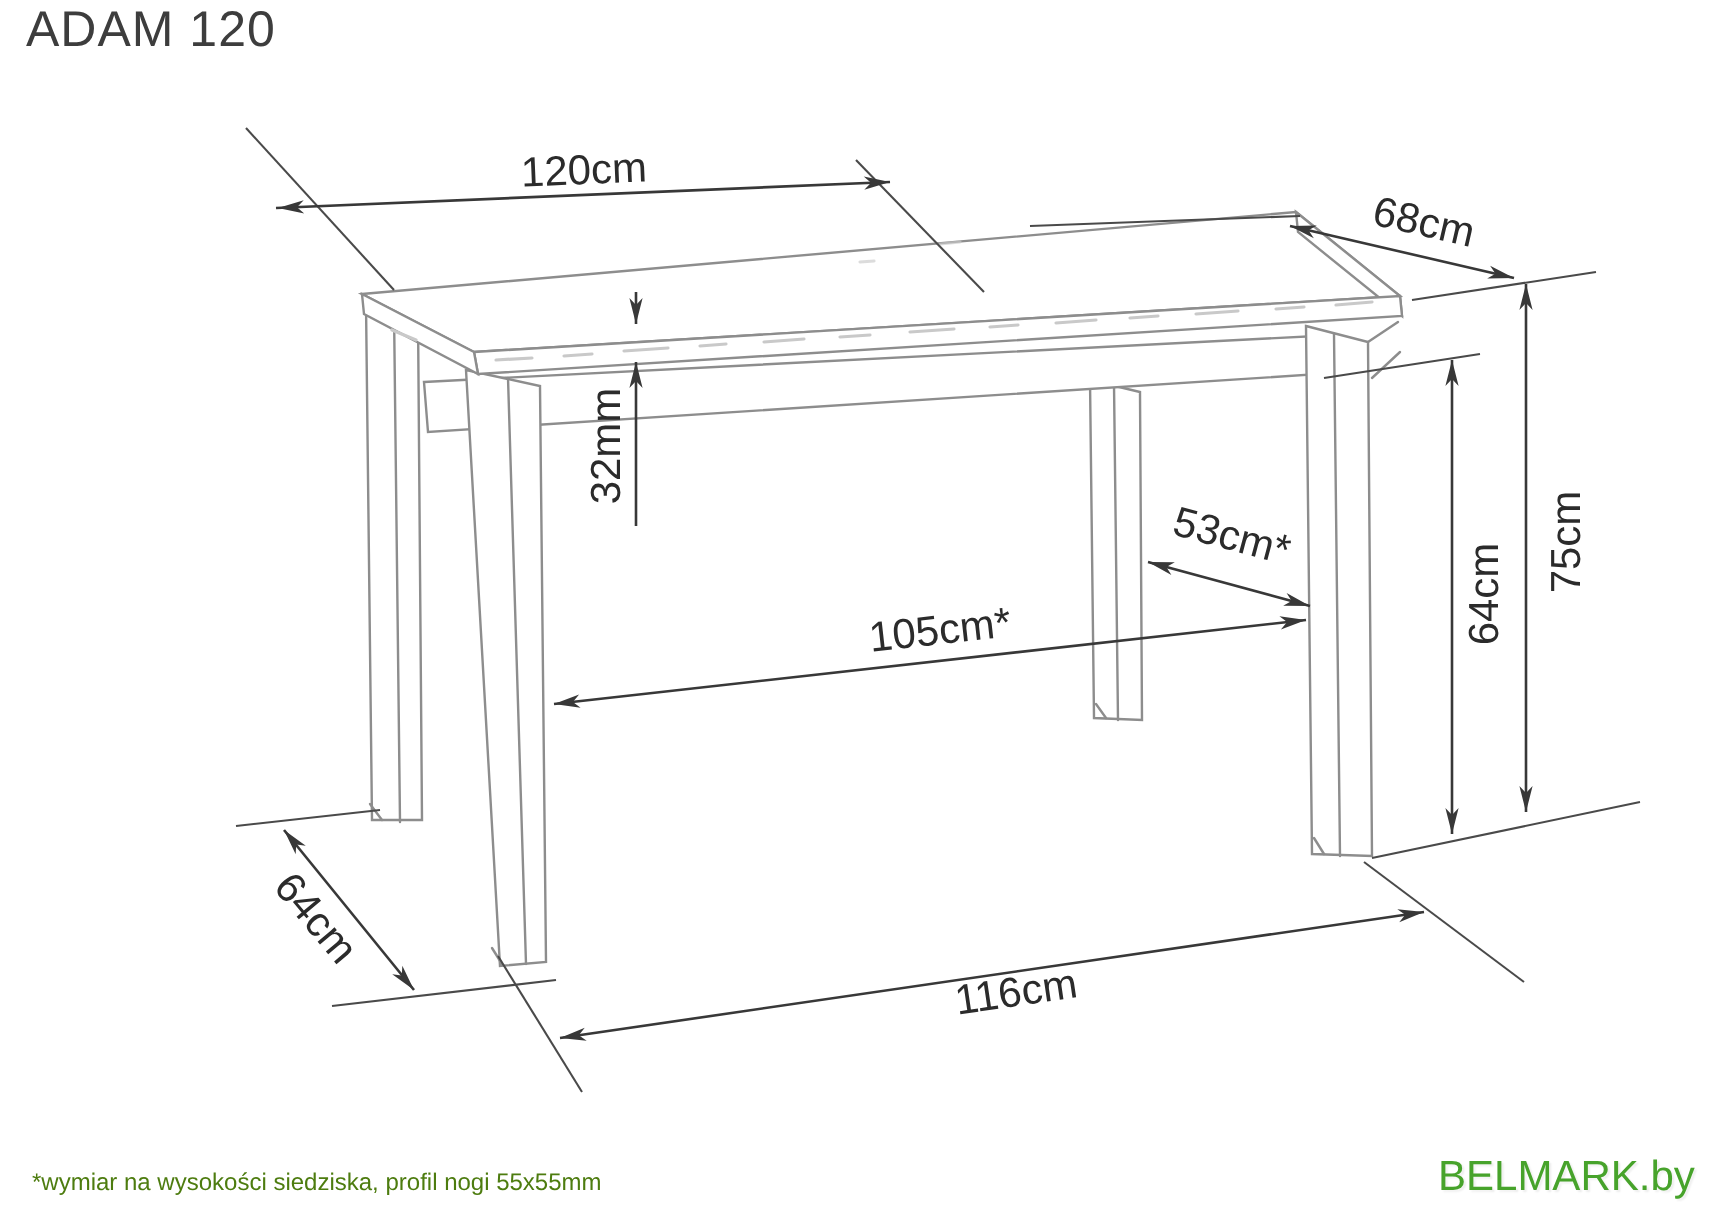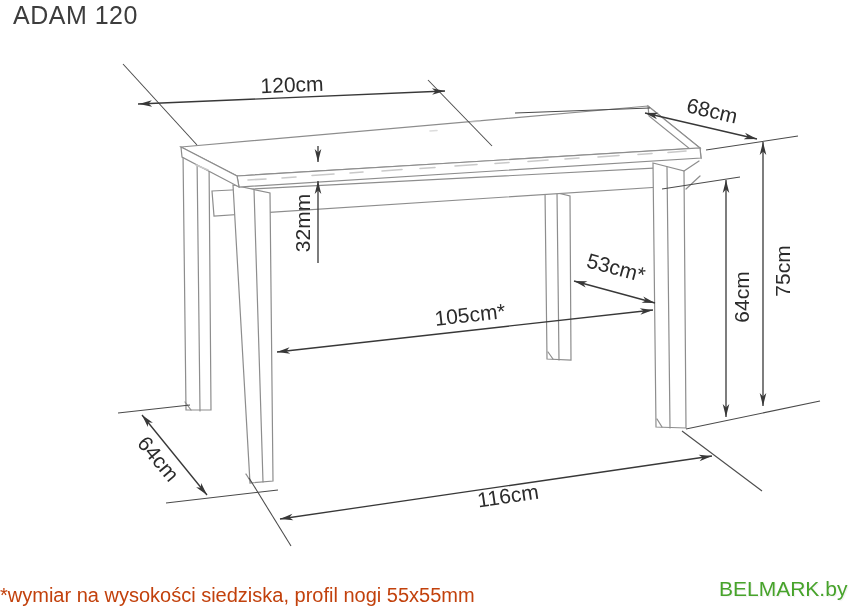--- a/index.html
+++ b/index.html
@@ -6,21 +6,21 @@
   .stage{
     position:relative;width:868px;height:613px;background:#ffffff;overflow:hidden;
     font-family:"Liberation Sans", sans-serif;
     text-align:right;
   }
   .page-title{
     position:absolute;left:13px;top:1px;font-size:25px;letter-spacing:.5px;
     color:#3d3d3d;font-weight:400;
   }
   .footnote{
-    position:absolute;left:0;top:584px;font-size:20px;color:#c2410c;font-weight:400;
+    position:absolute;left:16px;top:584px;font-size:12px;color:#4d7c0f;font-weight:400;
   }
   .brand{
     position:absolute;left:719px;top:577px;font-size:21px;font-weight:400;
     color:#47a32b;text-shadow:0 1px 2px rgba(255,255,255,.9), 1px 1px 1px #e8e8e8;
   }
   svg{position:absolute;left:0;top:0;}
   .tbl{stroke:#8d8d8d;stroke-width:1.2;fill:none;stroke-linecap:round;}
   .tblf{stroke:#8d8d8d;stroke-width:1.2;fill:#ffffff;}
   .grain{stroke:#c9c9c9;stroke-width:1.6;fill:none;stroke-linecap:round;}
   .ext{stroke:#4a4a4a;stroke-width:1.05;fill:none;}

